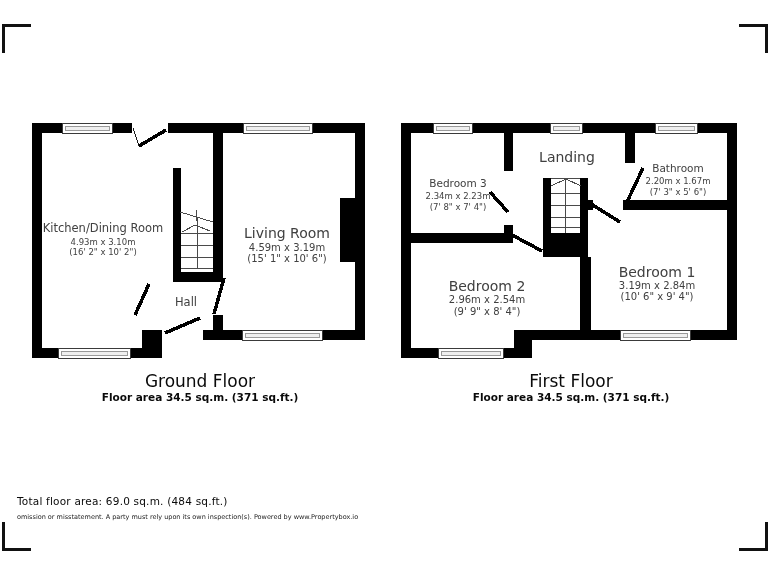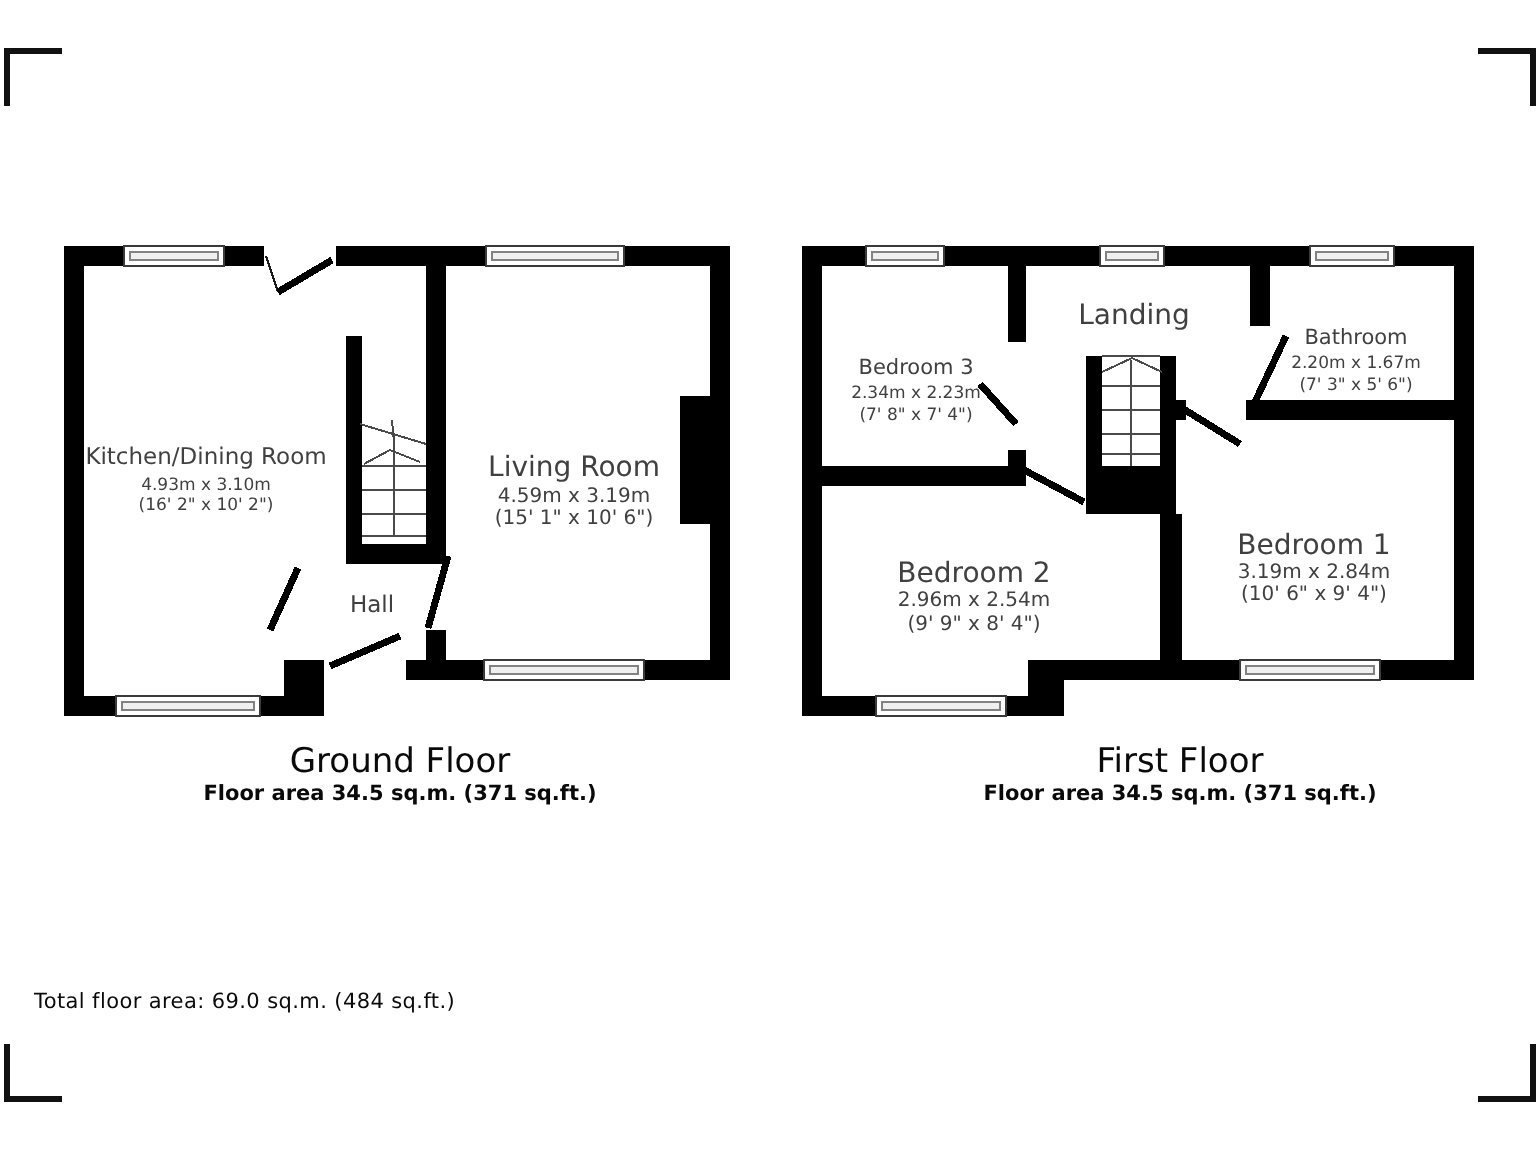--- a/index.html
+++ b/index.html
@@ -16,21 +16,21 @@
   svg.plan.gf{left:30px;}
   svg.plan.ff{left:400px;}
   svg text{fill:#404040;text-anchor:middle;font-family:"DejaVu Sans",sans-serif;}
   svg text.rn-l{font-size:14px;}
   svg text.rn-m{font-size:11.5px;}
   svg text.rn-s{font-size:10.5px;}
   svg text.dim-l{font-size:10px;}
   svg text.dim-s{font-size:8.5px;}
   .caption{position:absolute;width:340px;text-align:center;color:#000;}
   .caption.gf{left:30px;text-align:center;}
-  .caption.ff{left:420px;}
+  .caption.ff{left:401px;}
   .plan-title{position:absolute;top:371px;width:340px;text-align:center;font-size:17px;color:#0a0a0a;}
   .plan-area{position:absolute;top:391px;width:340px;text-align:center;font-size:10.5px;color:#0a0a0a;font-weight:bold;}
   .total-area{position:absolute;left:17px;top:495px;font-size:10.5px;color:#0a0a0a;letter-spacing:0.2px;}
   .disclaimer{position:absolute;left:17px;top:513px;font-size:6.5px;line-height:9.5px;color:#1a1a1a;}
   .wall{fill:#000;}
   .gap{fill:#fff;}
   .win-outer{fill:#fff;stroke:#3a3a3a;stroke-width:1;}
   .win-inner{fill:#efefef;stroke:#828282;stroke-width:0.8;}
   .leaf{stroke:#000;stroke-width:3.5;fill:none;}
   .leaf-thin{stroke:#1a1a1a;stroke-width:1;fill:none;}
@@ -181,13 +181,14 @@
   </g>
 </svg>
 
 <div class="plan-title caption gf">Ground Floor</div>
 <div class="plan-area caption gf">Floor area 34.5 sq.m. (371 sq.ft.)</div>
 <div class="plan-title caption ff">First Floor</div>
 <div class="plan-area caption ff">Floor area 34.5 sq.m. (371 sq.ft.)</div>
 
 <div class="total-area">Total floor area: 69.0 sq.m. (484 sq.ft.)</div>
 <div class="disclaimer">
+  <div>omission or misstatement. A party must rely upon its own inspection(s). Powered by www.Propertybox.io</div>
 </div>
 
 </body></html>

